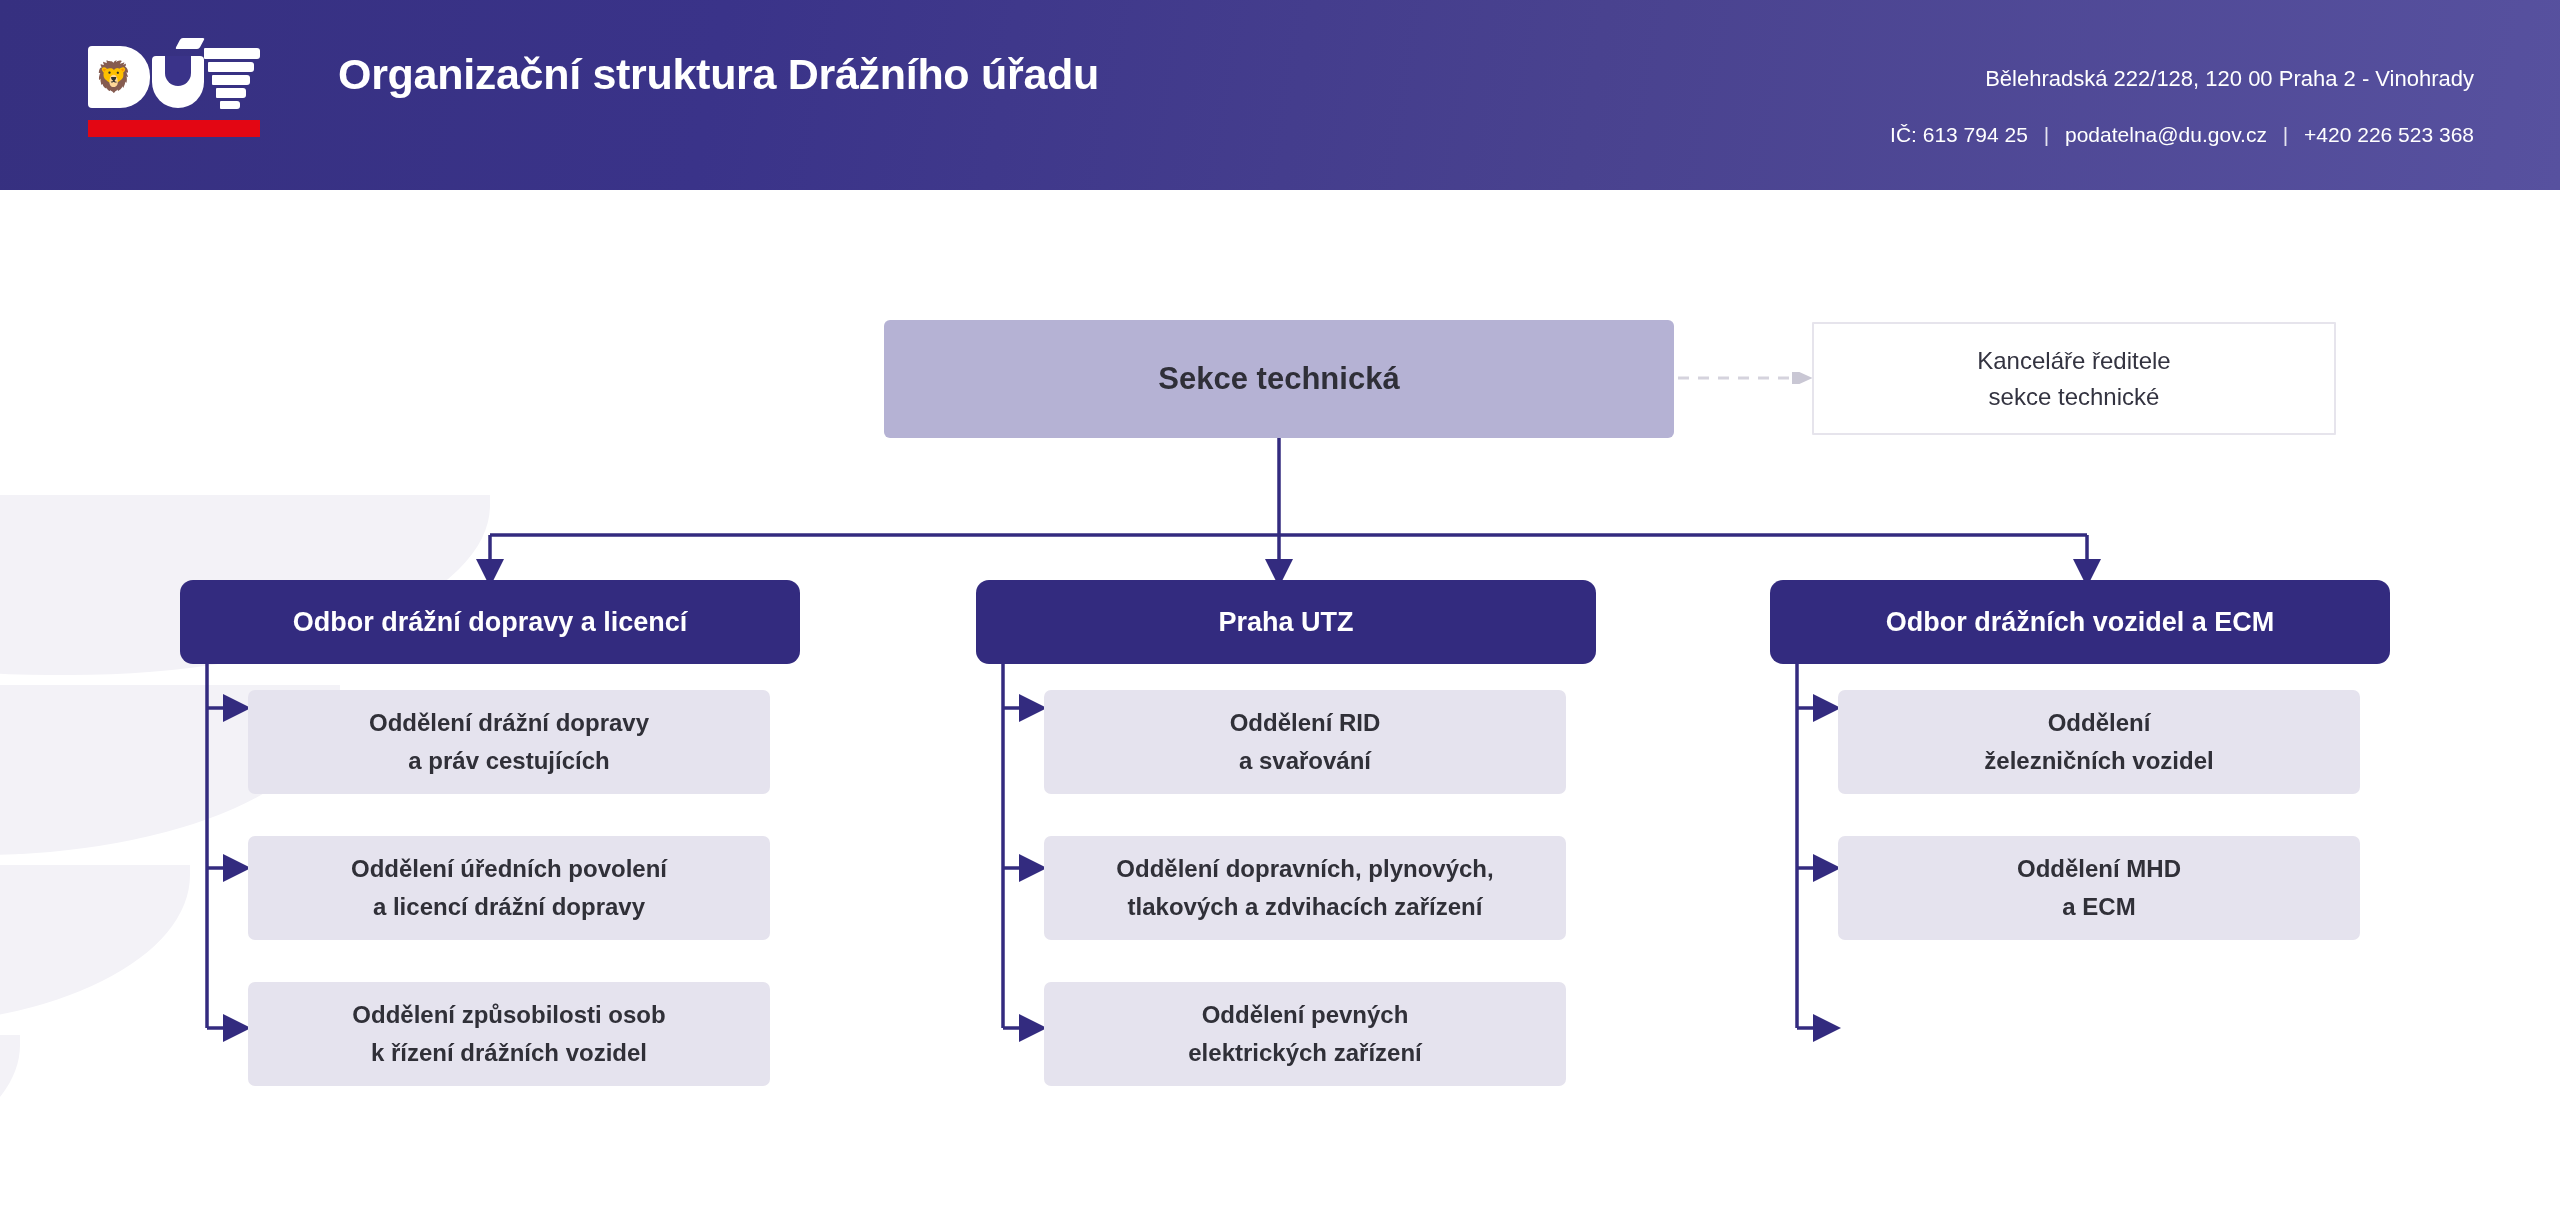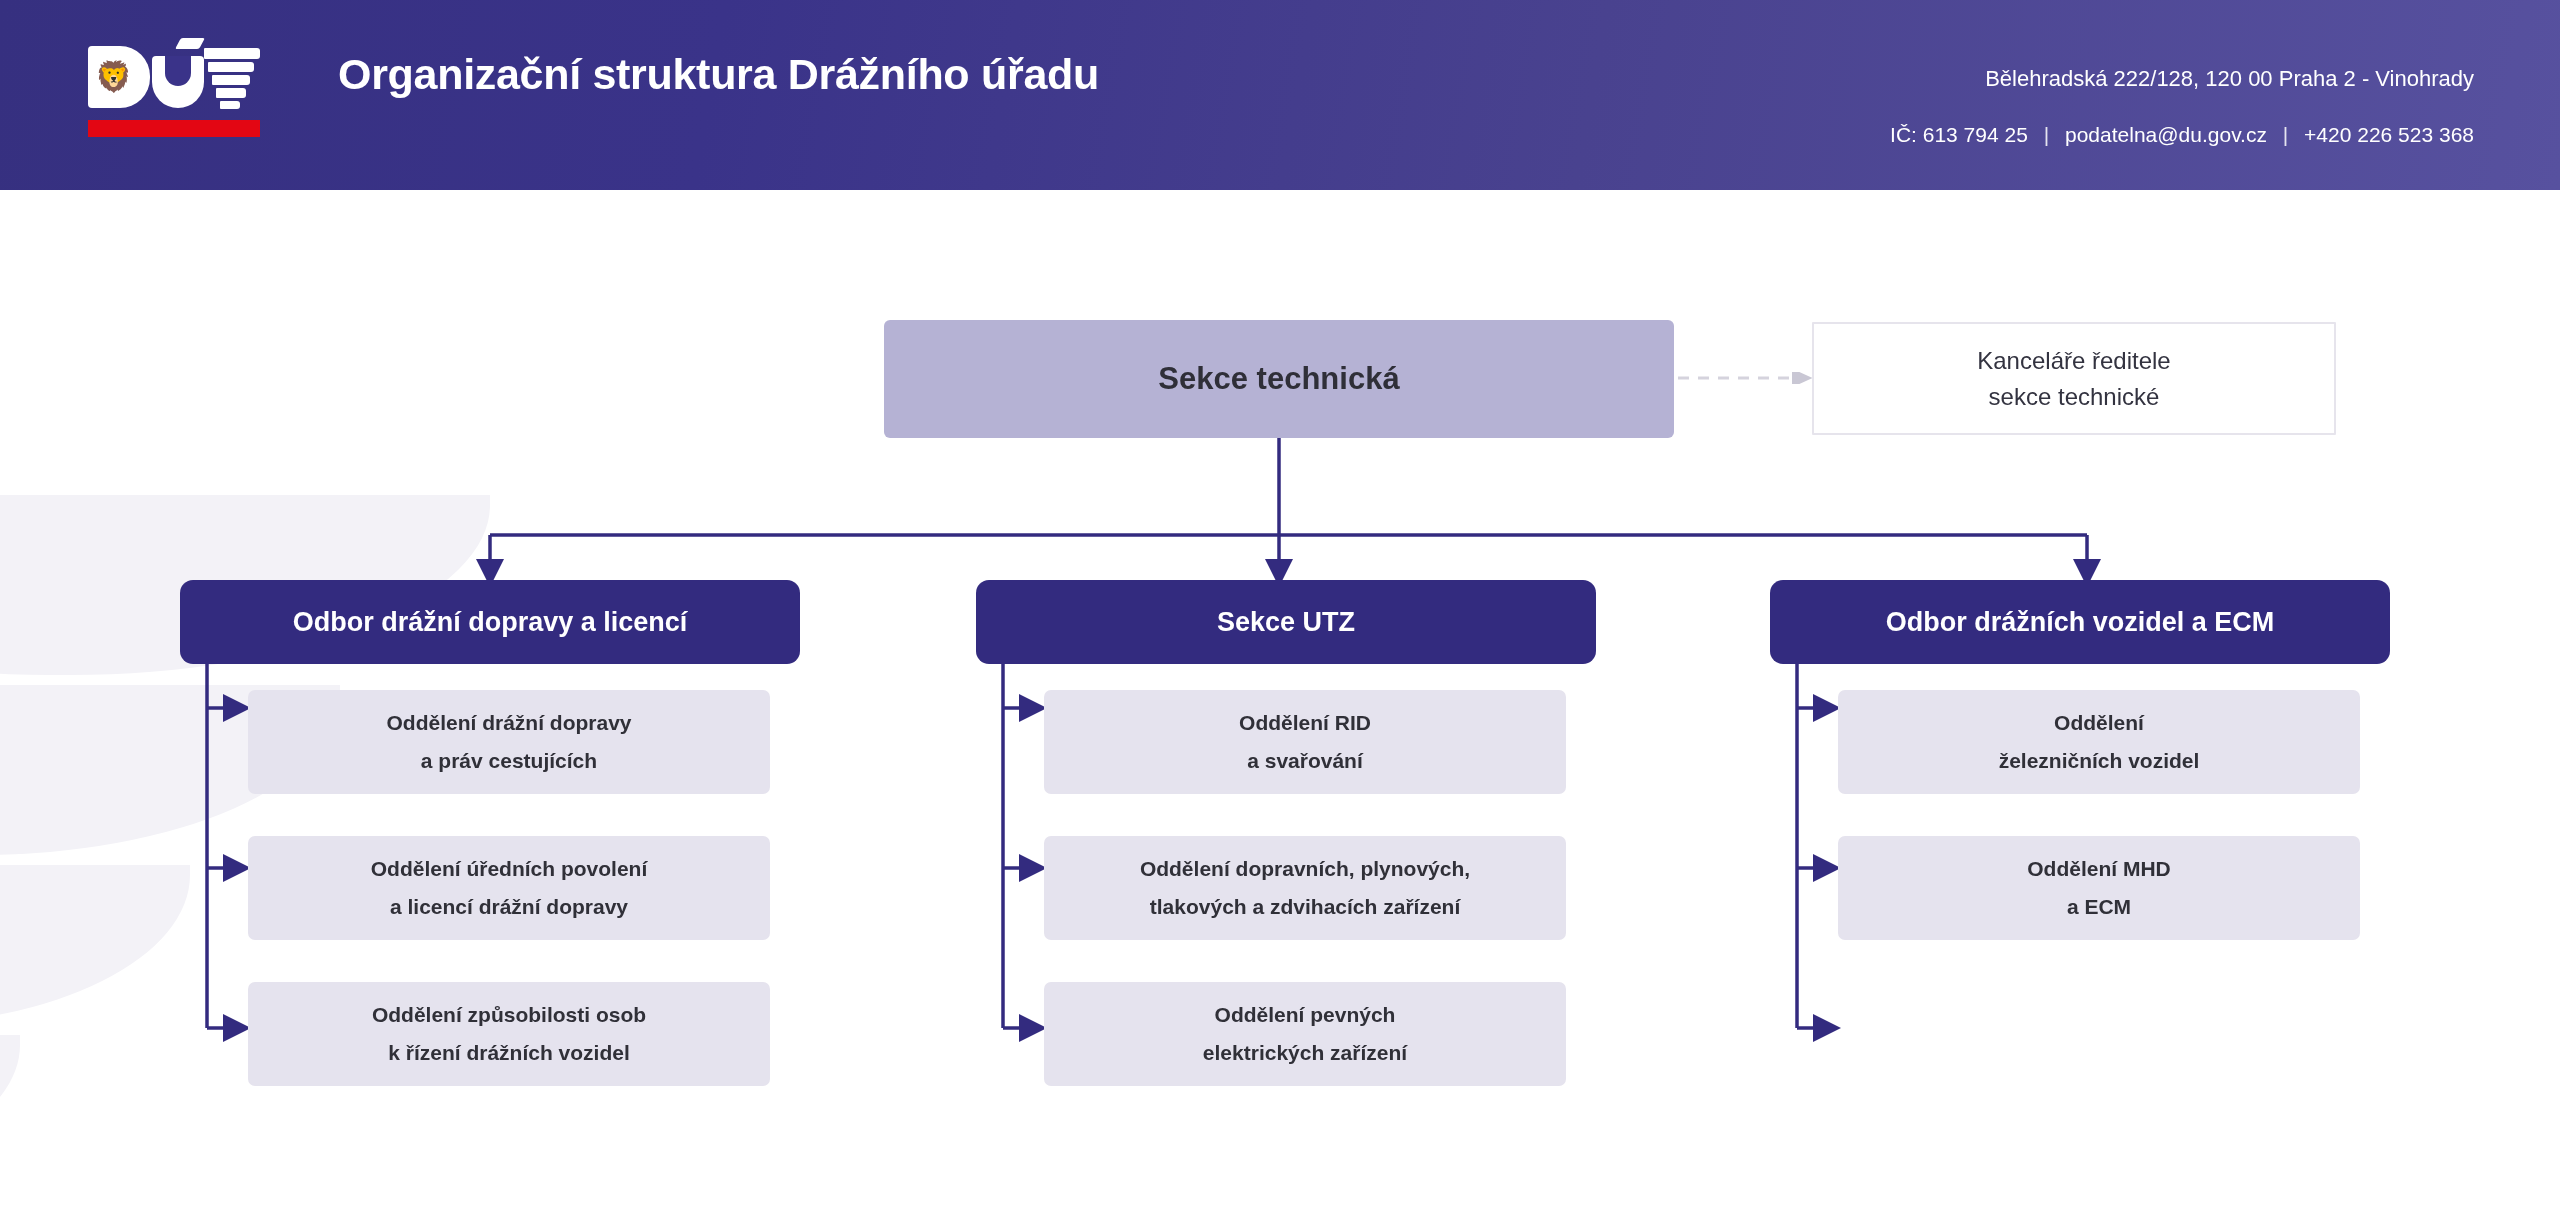--- a/index.html
+++ b/index.html
@@ -249,21 +249,21 @@
     margin-left: 68px;
     width: 522px;
     height: 104px;
     background: #e5e3ee;
     border-radius: 7px;
     display: flex;
     flex-direction: column;
     align-items: center;
     justify-content: center;
     color: #303038;
-    font-size: 21px;
+    font-size: 24px;
     line-height: 38px;
     font-weight: bold;
     text-align: center;
     margin-bottom: 42px;
     padding: 0 12px;
   }
   .unit-box:last-child { margin-bottom: 0; }
   .unit-box .ln { display: block; white-space: nowrap; }
 </style>
 </head>
@@ -377,21 +377,21 @@
           <span class="ln">a licencí drážní dopravy</span>
         </div>
         <div class="unit-box">
           <span class="ln">Oddělení způsobilosti osob</span>
           <span class="ln">k řízení drážních vozidel</span>
         </div>
       </div>
     </div>
 
     <div class="column c2">
-      <div class="dept-box">Sekce UTZ</div>
+      <div class="dept-box">Praha UTZ</div>
       <div class="unit-list">
         <div class="unit-box">
           <span class="ln">Oddělení RID</span>
           <span class="ln">a svařování</span>
         </div>
         <div class="unit-box">
           <span class="ln">Oddělení dopravních, plynových,</span>
           <span class="ln">tlakových a zdvihacích zařízení</span>
         </div>
         <div class="unit-box">

